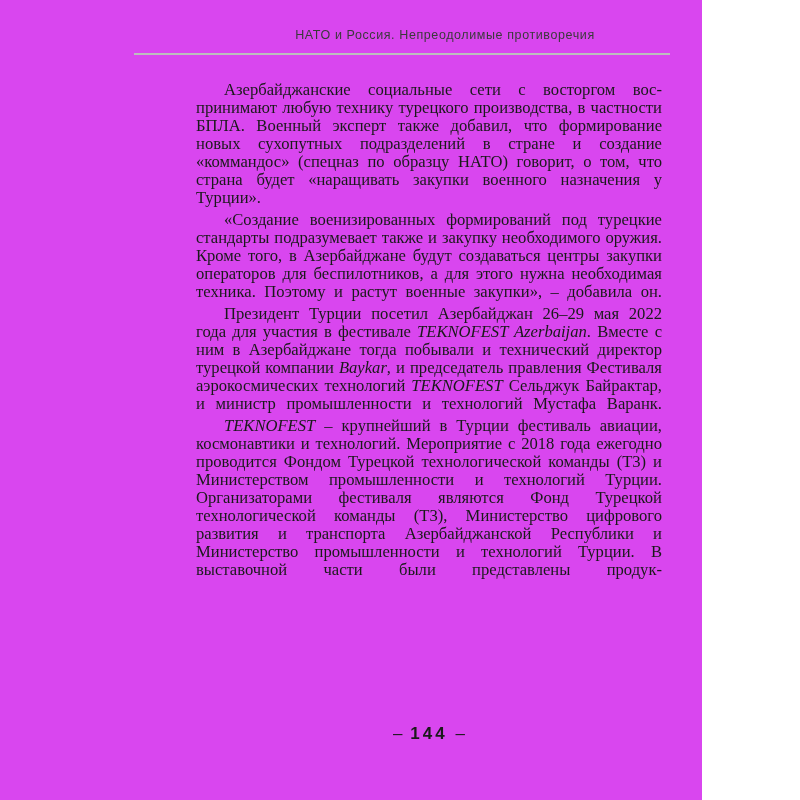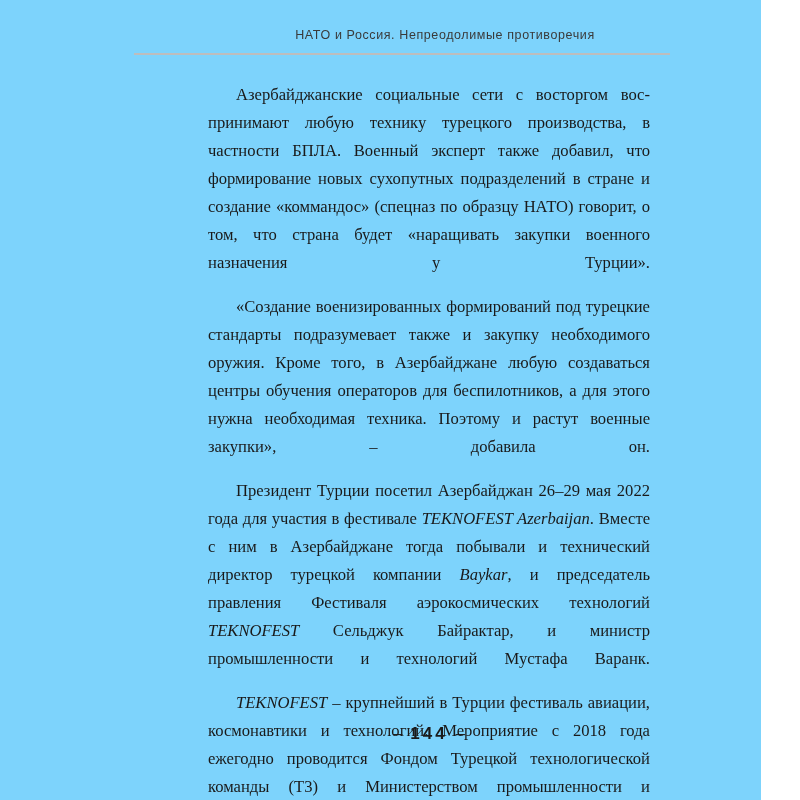--- a/index.html
+++ b/index.html
@@ -8,23 +8,23 @@
   }
   body {
     width: 800px;
     height: 800px;
     background: #ffffff;
     font-family: "Liberation Serif", serif;
     overflow: hidden;
   }
   .page {
     position: relative;
-    width: 761px;
+    width: 702px;
     height: 800px;
-    background: #7dd3fc;
+    background: #d946ef;
     box-sizing: border-box;
   }
   .page-inner {
     position: absolute;
     left: 130px;
     top: 28px;
     width: 540px;
     height: 744px;
   }
   .running-head {
@@ -42,23 +42,23 @@
     width: 536px;
     height: 2px;
     background: #bdbdbd;
   }
   .body-col {
     margin-top: 26px;
     width: 474px;
     margin-left: 62px;
   }
   p.para {
-    margin: 16px;
+    margin: 4px;
     font-size: 16.6px;
-    line-height: 28px;
+    line-height: 18px;
     color: #1a1a1a;
     text-align: justify;
     text-align-last: left;
     text-indent: 28px;
     hyphens: manual;
   }
   p.para.last-justify {
     text-align-last: justify;
   }
   em {
@@ -86,21 +86,21 @@
 
 <div class="page">
   <div class="page-inner">
 
     <div class="running-head">НАТО и Россия.  Непреодолимые противоречия</div>
 
     <div class="head-rule"></div>
 
     <div class="body-col">
       <p class="para last-justify"><span>Азербайджанские социальные сети с восторгом вос-принимают любую технику турецкого производства, в частности БПЛА. Военный эксперт также добавил, что формирование новых сухопутных подразделений в стране и создание «коммандос» (спецназ по образцу НАТО) говорит, о том, что страна будет «наращивать закупки военного назначения у Турции».</span></p>
-      <p class="para last-justify"><span>«Создание военизированных формирований под турецкие стандарты подразумевает также и закупку необходимого оружия. Кроме того, в Азербайджане любую создаваться центры обучения операторов для беспилотников, а для этого нужна необходимая техника. Поэтому и растут военные закупки», – добавила он.</span></p>
+      <p class="para last-justify"><span>«Создание военизированных формирований под турецкие стандарты подразумевает также и закупку необходимого оружия. Кроме того, в Азербайджане будут создаваться центры закупки операторов для беспилотников, а для этого нужна необходимая техника. Поэтому и растут военные закупки», – добавила он.</span></p>
       <p class="para last-justify"><span>Президент Турции посетил Азербайджан 26–29 мая 2022 года для участия в фестивале </span><em>TEKNOFEST Azerbaijan</em><span>. Вместе с ним в Азербайджане тогда побывали и технический директор турецкой компании </span><em>Baykar</em><span>, и председатель правления Фестиваля аэрокосмических технологий </span><em>TEKNOFEST</em><span> Сельджук Байрактар, и министр промышленности и технологий Мустафа Варанк.</span></p>
       <p class="para last-justify"><em>TEKNOFEST</em><span> – крупнейший в Турции фестиваль авиации, космонавтики и технологий. Мероприятие с 2018 года ежегодно проводится Фондом Турецкой технологической команды (Т3) и Министерством промышленности и технологий Турции. Организаторами фестиваля являются Фонд Турецкой технологической команды (Т3), Министерство цифрового развития и транспорта Азербайджанской Республики и Министерство промышленности и технологий Турции. В выставочной части были представлены продук-</span></p>
     </div>
 
     <div class="folio">
       <span class="dash">–</span>
       <span>144</span>
       <span class="dash">–</span>
     </div>
 

